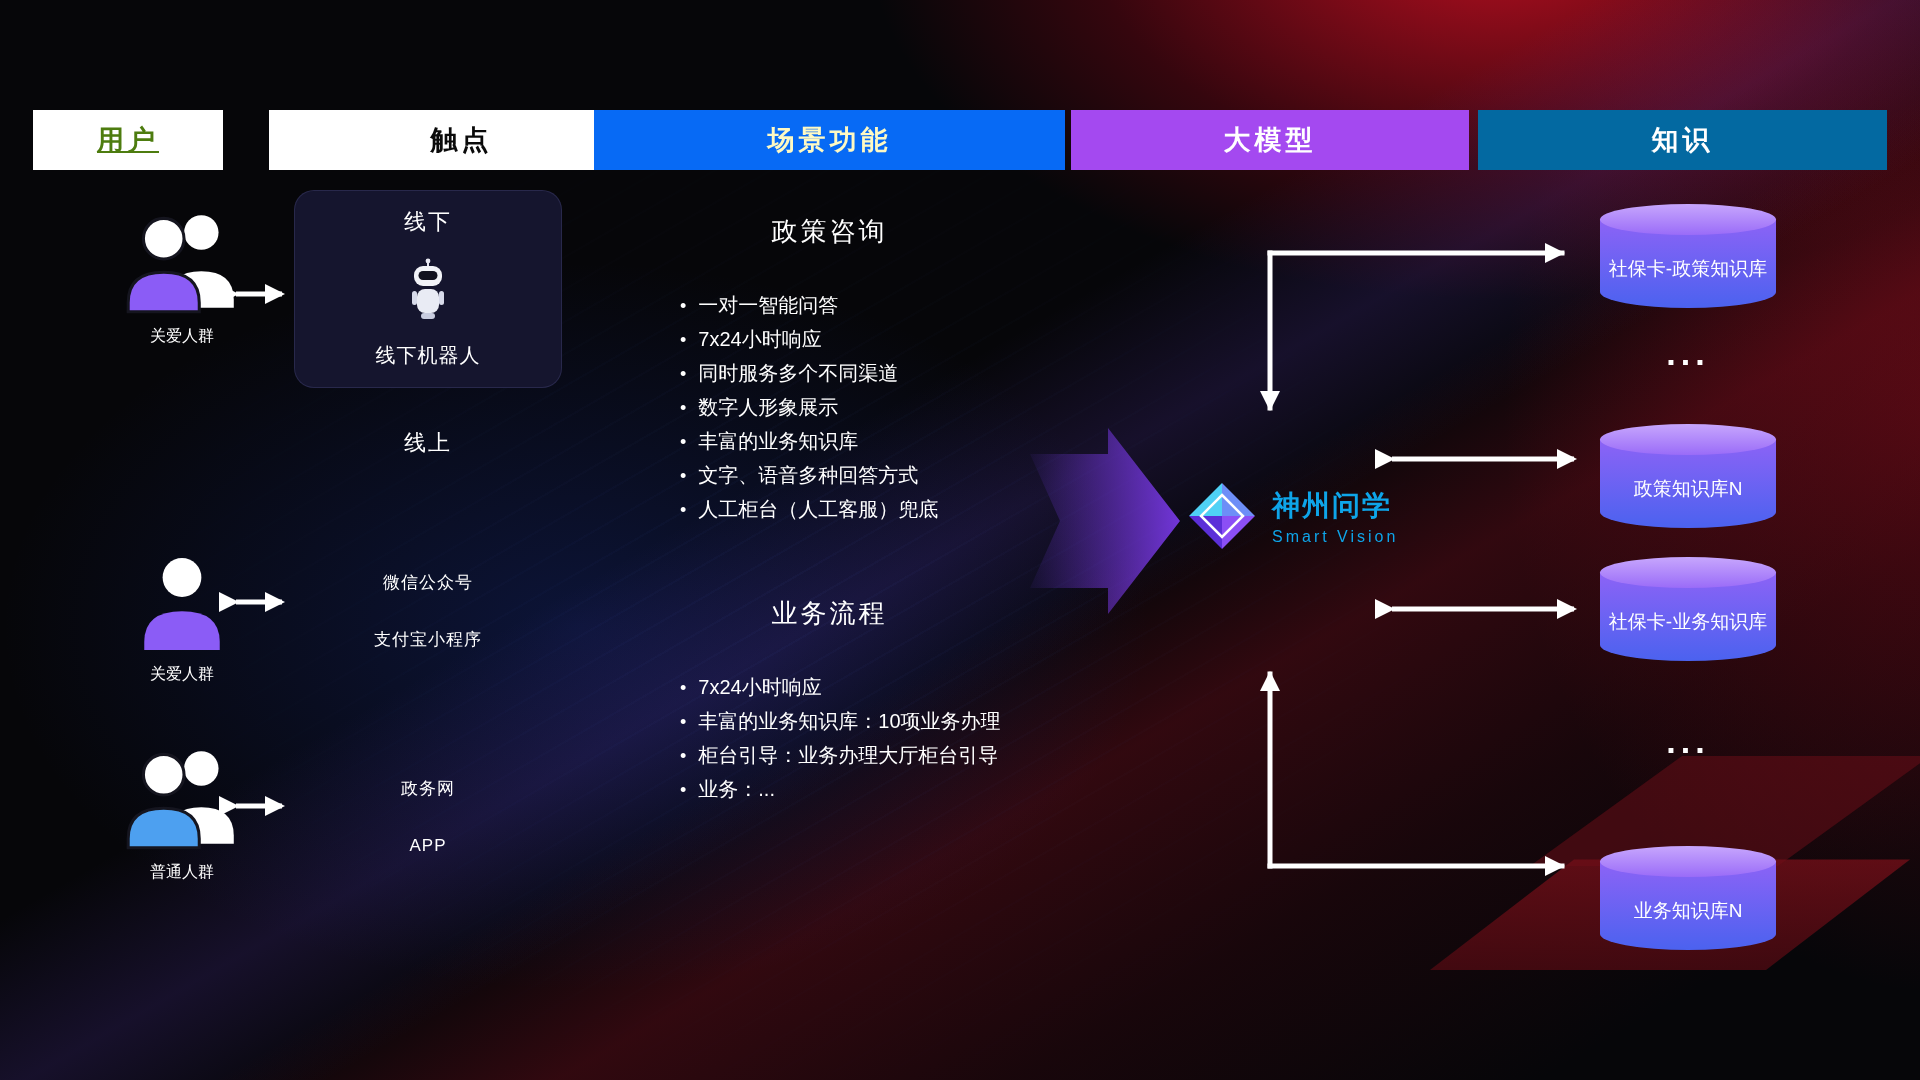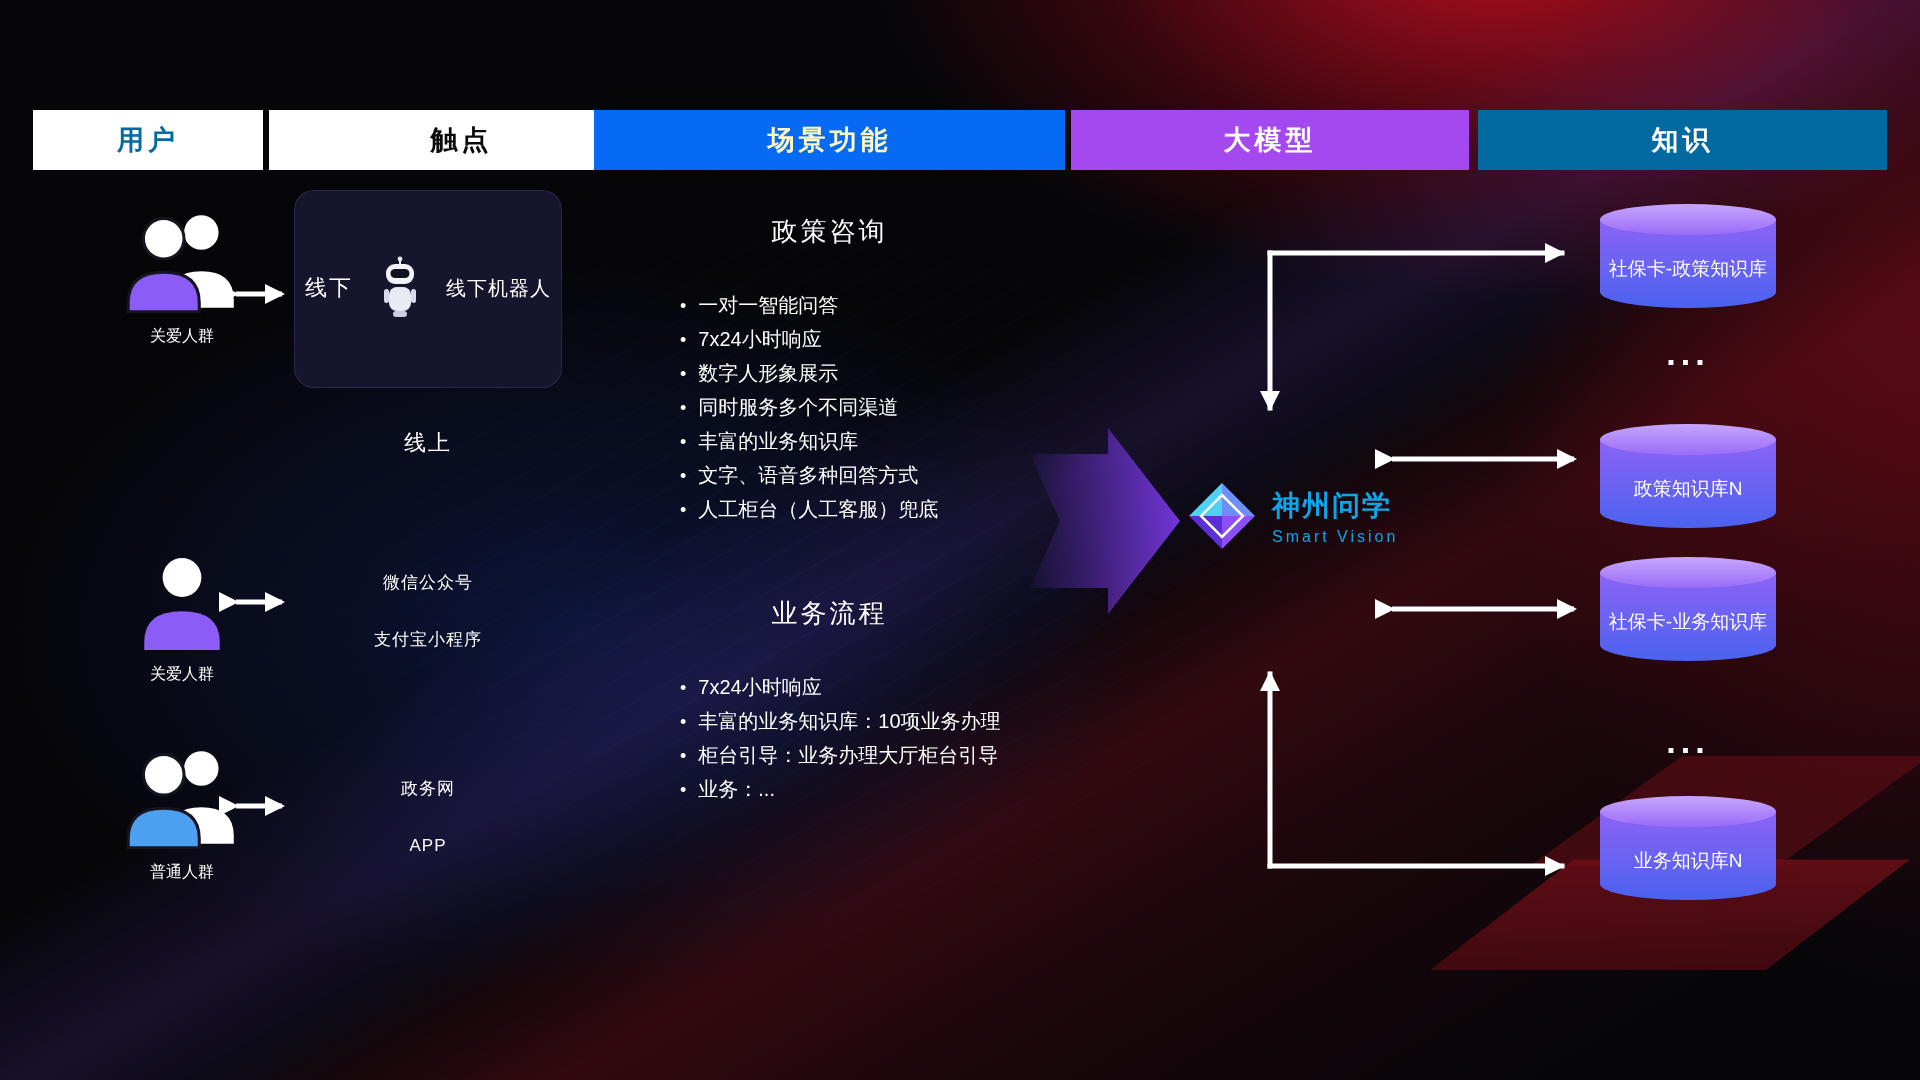--- a/index.html
+++ b/index.html
@@ -19,36 +19,36 @@
   .bg-streaks { background:repeating-linear-gradient(150deg, rgba(100,140,255,.065) 0 2px, transparent 2px 28px); opacity:.55;
       -webkit-mask-image:radial-gradient(900px 700px at 42% 55%, #000, transparent 75%);
       mask-image:radial-gradient(900px 700px at 42% 55%, #000, transparent 75%); }
   .ribbon { position:absolute; pointer-events:none; }
   .ribbon.r1 { left:1430px; top:800px; width:480px; height:170px; background:linear-gradient(180deg,#8c121c,#520a12); clip-path:polygon(0 100%, 30% 35%, 100% 35%, 70% 100%); opacity:.75; }
   .ribbon.r2 { left:1530px; top:756px; width:400px; height:110px; background:#6f0e17; clip-path:polygon(0 100%, 38% 0, 100% 0, 62% 100%); opacity:.5; }
 
   
   .col-header { position:absolute; top:110px; height:60px; display:flex; align-items:center; justify-content:center;
       font-size:27px; font-weight:bold; letter-spacing:4px; }
-  .h1 { left:33px;  width:230px; background:#fff; color:#0369a1; }
+  .h1 { left:33px;  width:190px; background:#fff; color:#4d7c0f;text-decoration:underline; }
   .h2 { left:269px; width:385px; background:#fff; color:#0a0a0a; }
   .h3 { left:594px; width:471px; background:#076af5; color:#fef9c3; }
   .h4 { left:1071px; width:398px; background:#a449f0; color:#fff; }
   .h5 { left:1478px; width:409px; background:#0369a1; color:#fff; }
 
   
   .user-block { position:absolute; width:180px; text-align:center; color:#fff; }
   .ub1 { left:92px;  top:206px; }
   .ub2 { left:92px;  top:552px; }
   .ub3 { left:92px;  top:742px; }
   .user-label { margin-top:6px; font-size:16px; }
 
   
   .tp-card { position:absolute; left:294px; top:190px; width:268px; height:198px; background:#15152e;
-      border:1px solid rgba(130,130,210,.18); border-radius:20px; display:flex; flex-direction:row;
+      border:1px solid rgba(130,130,210,.18); border-radius:20px; display:flex; flex-direction:column;
       align-items:center; justify-content:space-between; padding:16px 10px 18px; color:#fff; }
   .tp-title { font-size:22px; letter-spacing:2px; }
   .tp-caption { font-size:20px; letter-spacing:1px; }
   .tp-label { position:absolute; left:294px; width:268px; text-align:center; color:#fff; font-size:17px; letter-spacing:1px; }
   .tp-online { top:428px; font-size:22px; letter-spacing:2px; }
   .tp-wechat { top:571px; }
   .tp-alipay { top:628px; }
   .tp-gov    { top:777px; }
   .tp-app    { top:836px; }
 
@@ -73,21 +73,21 @@
 
   
   .db { position:absolute; left:1600px; width:176px; height:104px; }
   .db .body { position:absolute; left:0; right:0; top:15px; bottom:0;
       background:linear-gradient(180deg,#8d63f6 0%, #4b62ef 100%);
       border-radius:0 0 88px 88px / 0 0 16px 16px; }
   .db .top { position:absolute; left:0; right:0; top:0; height:31px; border-radius:50%;
       background:linear-gradient(180deg,#c7a6fd,#9a6cf8); }
   .db .db-label { position:absolute; left:6px; right:6px; top:28px; bottom:2px; display:flex;
       align-items:center; justify-content:center; text-align:center; color:#fff; font-size:19px; line-height:1.35; }
-  .db1 { top:204px; }  .db2 { top:424px; }  .db3 { top:557px; }  .db4 { top:796px; }
+  .db1 { top:204px; }  .db2 { top:424px; }  .db3 { top:557px; }  .db4 { top:846px; }
   .ellipsis { position:absolute; left:1600px; width:176px; text-align:center; color:#fff;
       font-size:34px; font-weight:bold; letter-spacing:5px; }
   .e1 { top:334px; }  .e2 { top:722px; }
 
   .overlay { position:absolute; inset:0; pointer-events:none; }
 </style>
 </head>
 <body>
 
 <div class="stage">
@@ -153,22 +153,22 @@
   <div class="tp-label tp-wechat">微信公众号</div>
   <div class="tp-label tp-alipay">支付宝小程序</div>
   <div class="tp-label tp-gov">政务网</div>
   <div class="tp-label tp-app">APP</div>
 
   <div class="func-block fb1">
     <h3 class="func-title">政策咨询</h3>
     <ul class="func-list">
       <li>一对一智能问答</li>
       <li>7x24小时响应</li>
+      <li>同时服务多个不同渠道</li>
       <li>数字人形象展示</li>
-      <li>同时服务多个不同渠道</li>
       <li>丰富的业务知识库</li>
       <li>文字、语音多种回答方式</li>
       <li>人工柜台（人工客服）兜底</li>
     </ul>
   </div>
 
   <div class="func-block fb2">
     <h3 class="func-title">业务流程</h3>
     <ul class="func-list">
       <li>7x24小时响应</li>

